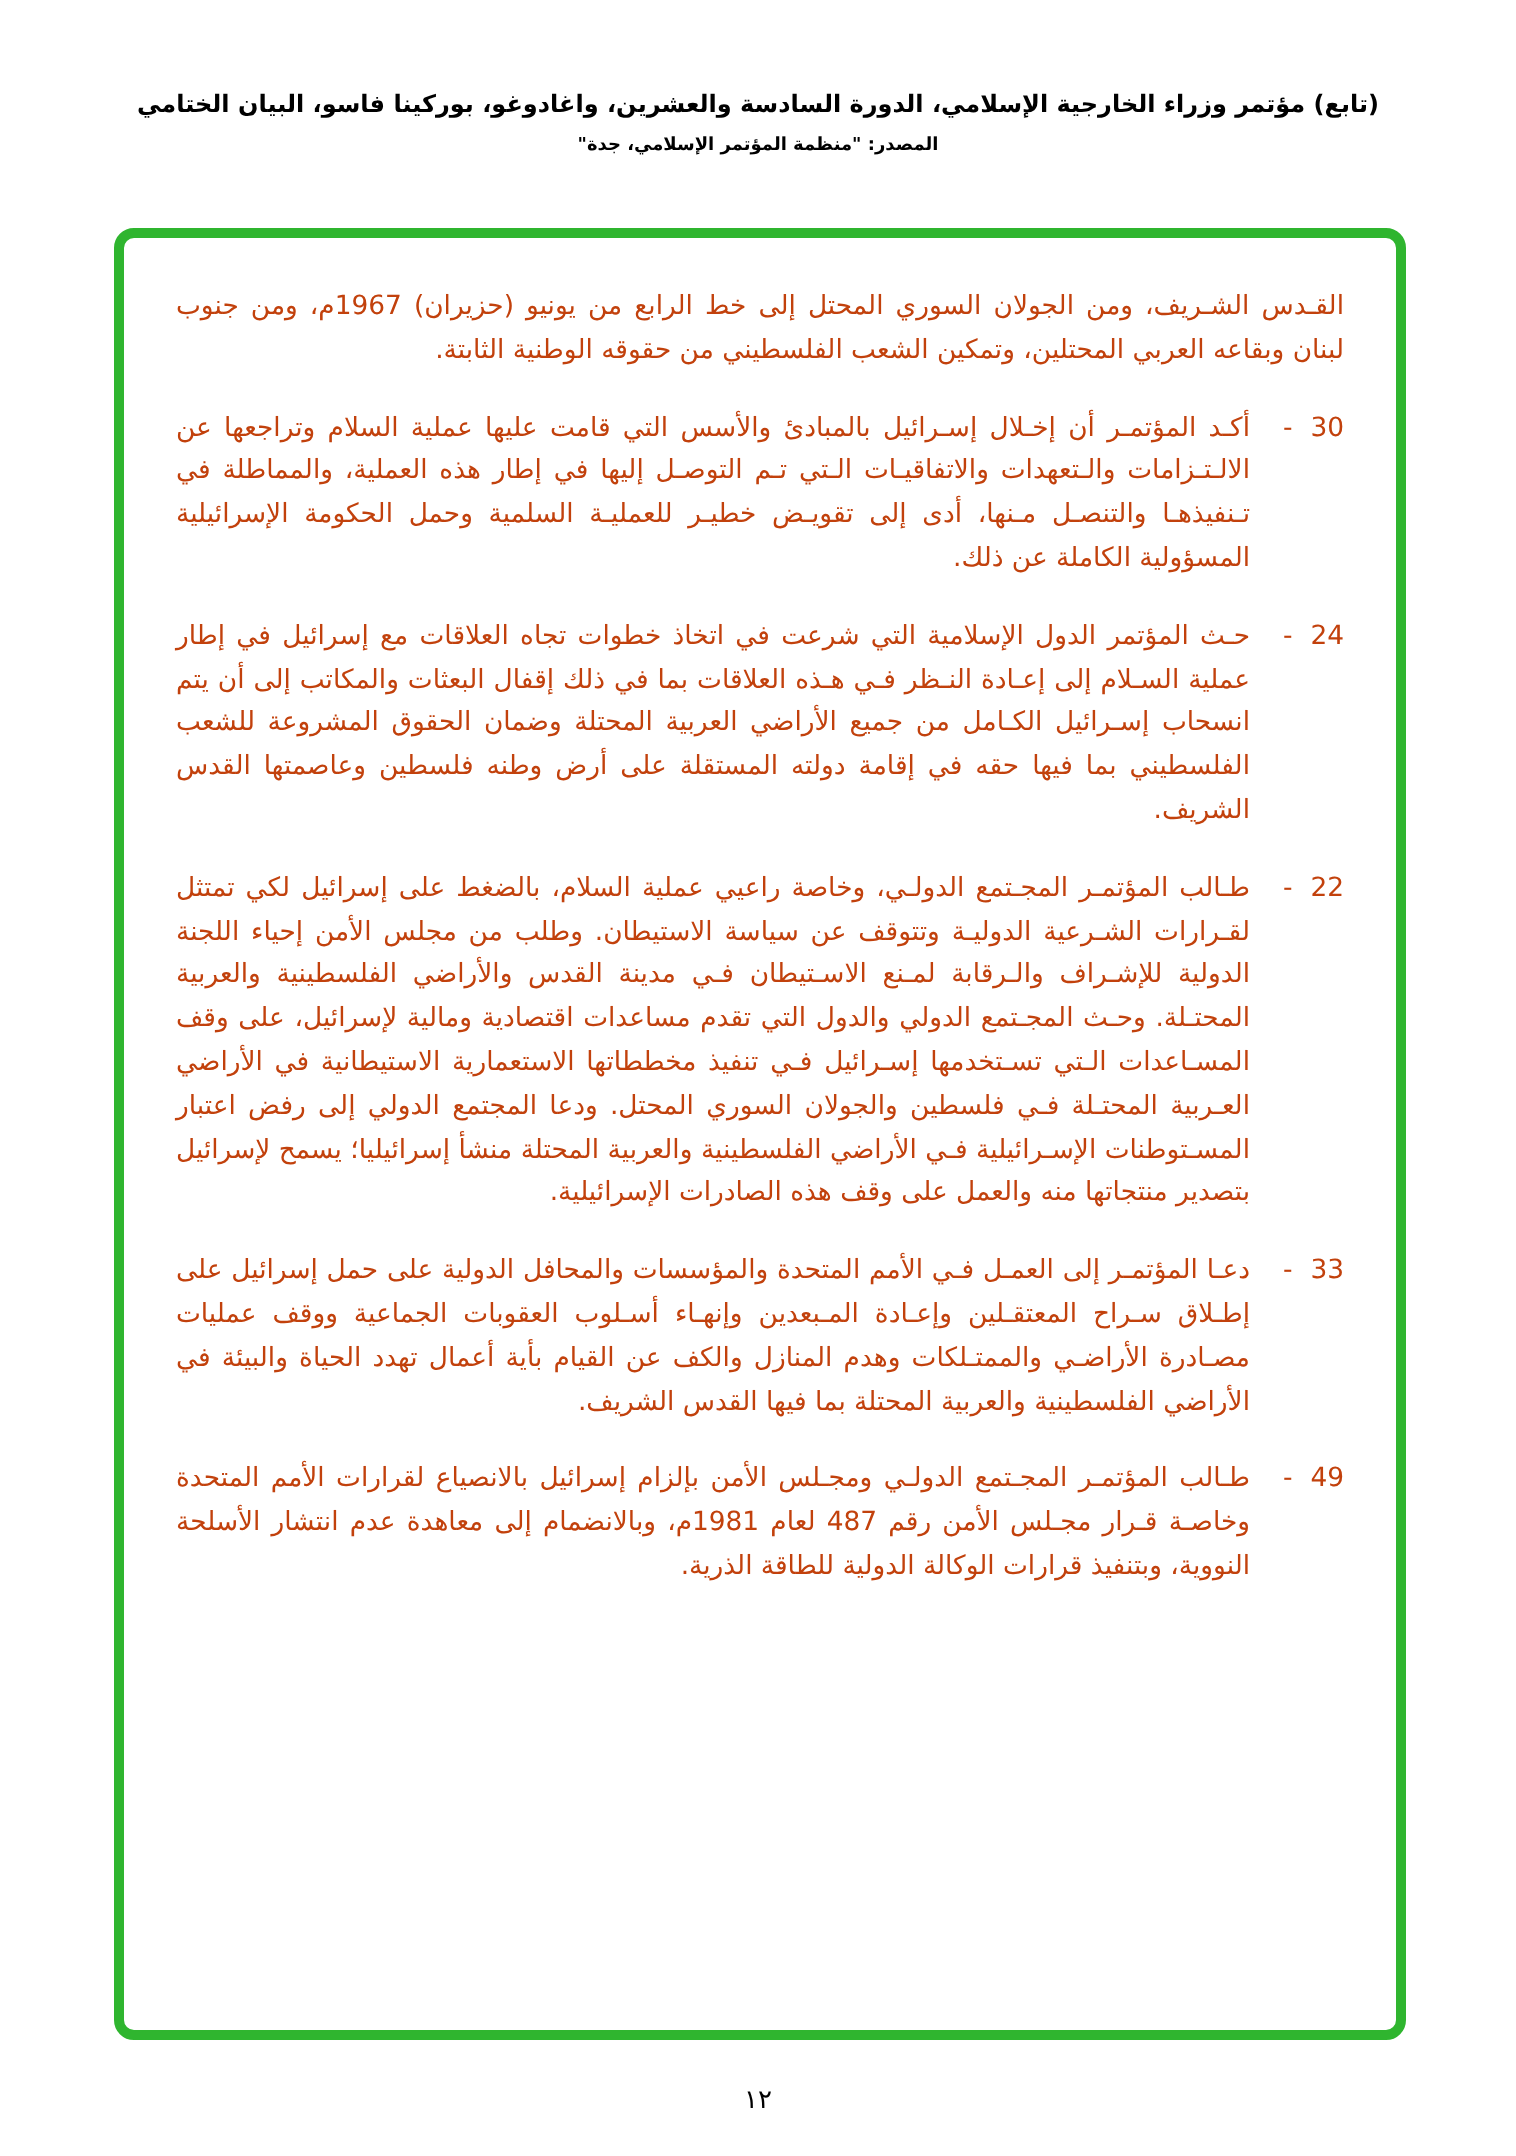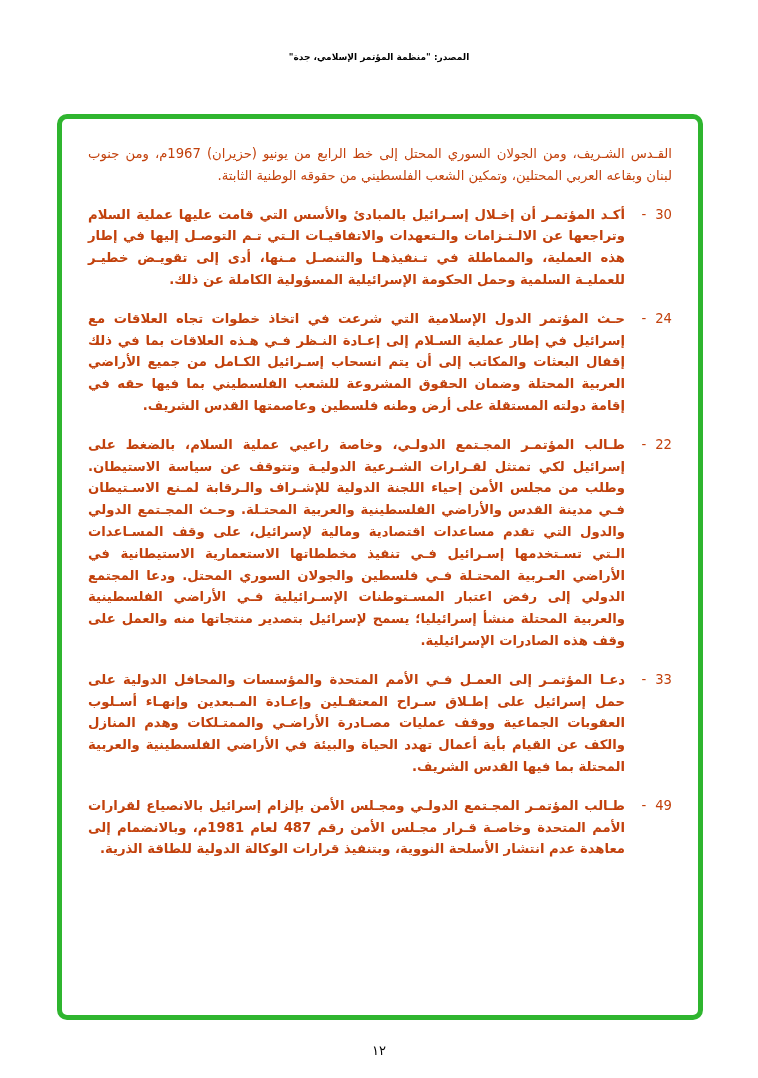--- a/index.html
+++ b/index.html
@@ -63,37 +63,37 @@
     display: flex;
     direction: rtl;
     gap: 9px;
     align-items: flex-start;
     font-size: 13.2px;
     line-height: 21.8px;
   }
   .item-text {
     flex: 1;
     text-align: justify;
-    font-weight: bold;
   }
   .page-number {
     position: absolute;
     bottom: 20px;
     left: 0;
     right: 0;
     text-align: center;
     font-weight: normal;
     font-size: 13px;
     color: #000000;
   }
 </style>
 </head>
 <body>
 
 <header class="page-header">
+  <div class="header-title">(تابع) مؤتمر وزراء الخارجية الإسلامي، الدورة السادسة والعشرين، واغادوغو، بوركينا فاسو، البيان الختامي</div>
   <div class="header-source">المصدر:  "منظمة المؤتمر الإسلامي، جدة"</div>
 </header>
 
 <main class="content-box">
   <div class="doc-text">
 
     <p class="intro-paragraph">القـدس الشـريف، ومن الجولان السوري المحتل إلى خط الرابع من يونيو (حزيران) 1967م، ومن جنوب لبنان وبقاعه العربي المحتلين، وتمكين الشعب الفلسطيني من حقوقه الوطنية الثابتة.</p>
 
     <div class="list-item">
       <div class="item-marker">

